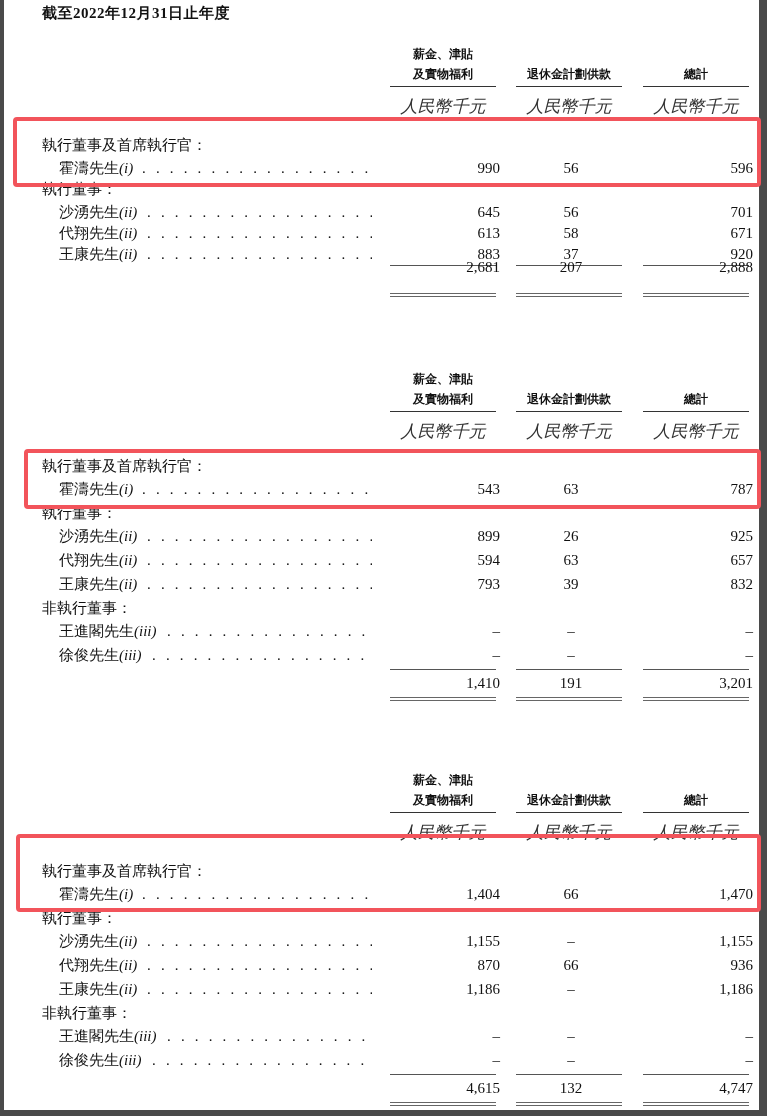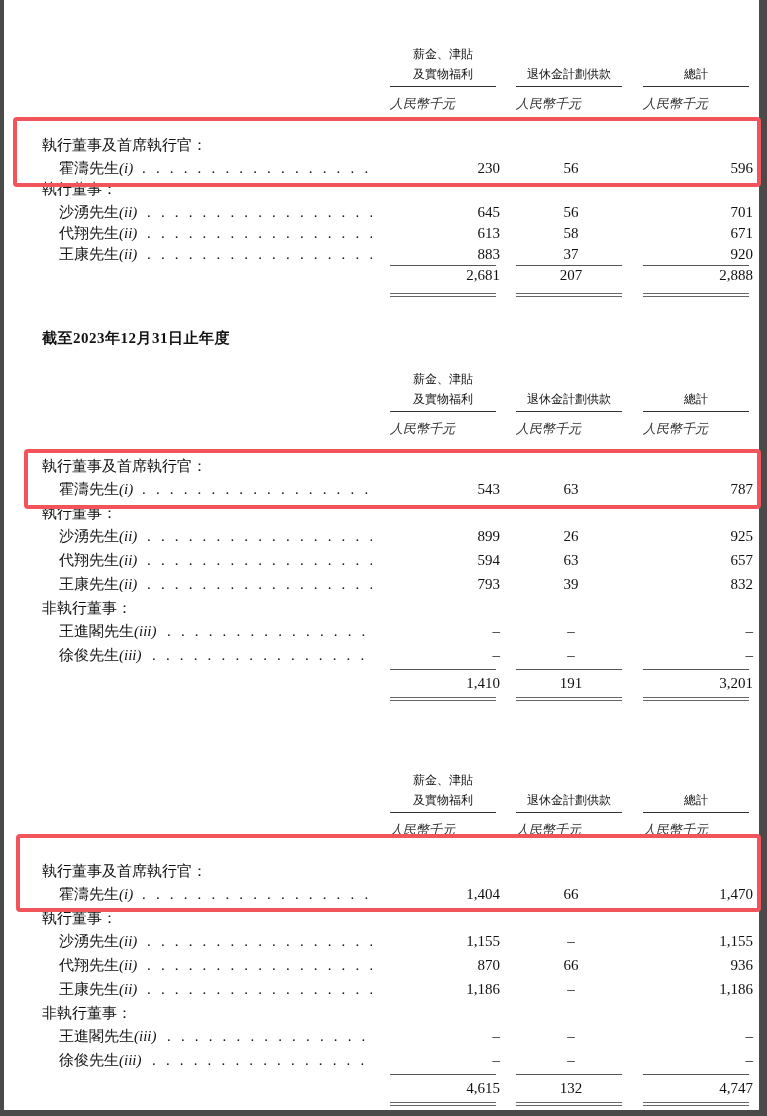--- a/index.html
+++ b/index.html
@@ -14,43 +14,45 @@
       background: #fff;
     }
     .section { position: absolute; left: 0; width: 755px; }
     .sec-title {
       position: absolute; left: 38px; top: 4px;
       font-size: 15px; font-weight: bold; letter-spacing: 0.5px;
     }
     .col-head {
       position: absolute; text-align: center; font-size: 12px; line-height: 20px;
       font-family: "DejaVu Sans", sans-serif;
+      font-weight: bold;
     }
     .col-head .rule { position: absolute; left: 0; right: 0; border-top: 1px solid #333; }
     .unit {
-      position: absolute; font-size: 13px; font-style: italic; color: #333;
+      position: absolute; text-align: center; font-size: 17px; font-style: italic; color: #333;
     }
     .row { position: absolute; left: 0; width: 755px; height: 23px; font-size: 15px; line-height: 23px; }
     .label { position: absolute; left: 38px; white-space: nowrap; }
     .label.ind { left: 55px; }
     .label .note { font-style: italic; }
     .dots { position: absolute; top: 0; height: 23px; overflow: hidden; white-space: nowrap; letter-spacing: 3.2px; }
     .num { position: absolute; text-align: right; width: 110px; }
     .c1 { left: 386px; } .c2 { left: 512px; text-align: center; } .c3 { left: 639px; }
     .rule1 { position: absolute; height: 0; border-top: 1px solid #555; width: 106px; }
     .rule2 { position: absolute; height: 2px; border-top: 1px solid #666; border-bottom: 1px solid #666; width: 106px; }
     .hl {
       position: absolute; border: 4px solid #f2545b; border-radius: 4px; box-sizing: border-box;
     }
   </style>
 </head>
 <body>
 
 <div class="page" id="page">
     <div class="section" style="top: 0px; height: 400px;">
+      <div class="sec-title">截至2022年12月31日止年度</div>
       <div class="col-head" style="left: 386px; top: 44px; width: 106px;">
         <div>薪金、津貼</div>
         <div>及實物福利</div>
         <div class="rule" style="top: 42px;"></div>
       </div>
       <div class="col-head" style="left: 512px; top: 64px; width: 106px;">
         <div>退休金計劃供款</div>
         <div class="rule" style="top: 22px;"></div>
       </div>
       <div class="col-head" style="left: 639px; top: 64px; width: 106px;">
@@ -59,21 +61,21 @@
       </div>
       <div class="unit" style="left: 386px; top: 95px; width: 106px;">人民幣千元</div>
       <div class="unit" style="left: 512px; top: 95px; width: 106px;">人民幣千元</div>
       <div class="unit" style="left: 639px; top: 95px; width: 106px;">人民幣千元</div>
       <div class="row" style="top: 134px;">
         <span class="label">執行董事及首席執行官：</span>
       </div>
       <div class="row" style="top: 157px;">
         <span class="label ind"><span>霍濤先生</span><span class="note">(i)</span></span>
         <span class="dots" style="left: 138px; width: 230px;">. . . . . . . . . . . . . . . . . . . . . . . . . . . . . . . . . . . . . .</span>
-        <span class="num c1">230</span>
+        <span class="num c1">990</span>
         <span class="num c2">56</span>
         <span class="num c3">596</span>
       </div>
       <div class="row" style="top: 178px;">
         <span class="label">執行董事：</span>
       </div>
       <div class="row" style="top: 201px;">
         <span class="label ind"><span>沙湧先生</span><span class="note">(ii)</span></span>
         <span class="dots" style="left: 143px; width: 225px;">. . . . . . . . . . . . . . . . . . . . . . . . . . . . . . . . . . . . . .</span>
         <span class="num c1">645</span>
@@ -90,32 +92,31 @@
       <div class="row" style="top: 243px;">
         <span class="label ind"><span>王康先生</span><span class="note">(ii)</span></span>
         <span class="dots" style="left: 143px; width: 225px;">. . . . . . . . . . . . . . . . . . . . . . . . . . . . . . . . . . . . . .</span>
         <span class="num c1">883</span>
         <span class="num c2">37</span>
         <span class="num c3">920</span>
       </div>
       <div class="rule1" style="left: 386px; top: 265px;"></div>
       <div class="rule1" style="left: 512px; top: 265px;"></div>
       <div class="rule1" style="left: 639px; top: 265px;"></div>
-      <div class="row" style="top: 264px; font-family: Liberation Serif, serif;">
+      <div class="row" style="top: 256px; font-family: Liberation Serif, serif;">
         <span class="num c1">2,681</span>
         <span class="num c2">207</span>
         <span class="num c3">2,888</span>
       </div>
       <div class="rule2" style="left: 386px; top: 293px;"></div>
       <div class="rule2" style="left: 512px; top: 293px;"></div>
       <div class="rule2" style="left: 639px; top: 293px;"></div>
     </div>
     <div class="hl" style="left: 9px; top: 117px; width: 748px; height: 70px; border-color: rgb(242, 84, 91);"></div>
     <div class="section" style="top: 325px; height: 400px;">
-      <div class="sec-title">截至2023年12月31日止年度</div>
       <div class="col-head" style="left: 386px; top: 44px; width: 106px;">
         <div>薪金、津貼</div>
         <div>及實物福利</div>
         <div class="rule" style="top: 42px;"></div>
       </div>
       <div class="col-head" style="left: 512px; top: 64px; width: 106px;">
         <div>退休金計劃供款</div>
         <div class="rule" style="top: 22px;"></div>
       </div>
       <div class="col-head" style="left: 639px; top: 64px; width: 106px;">

